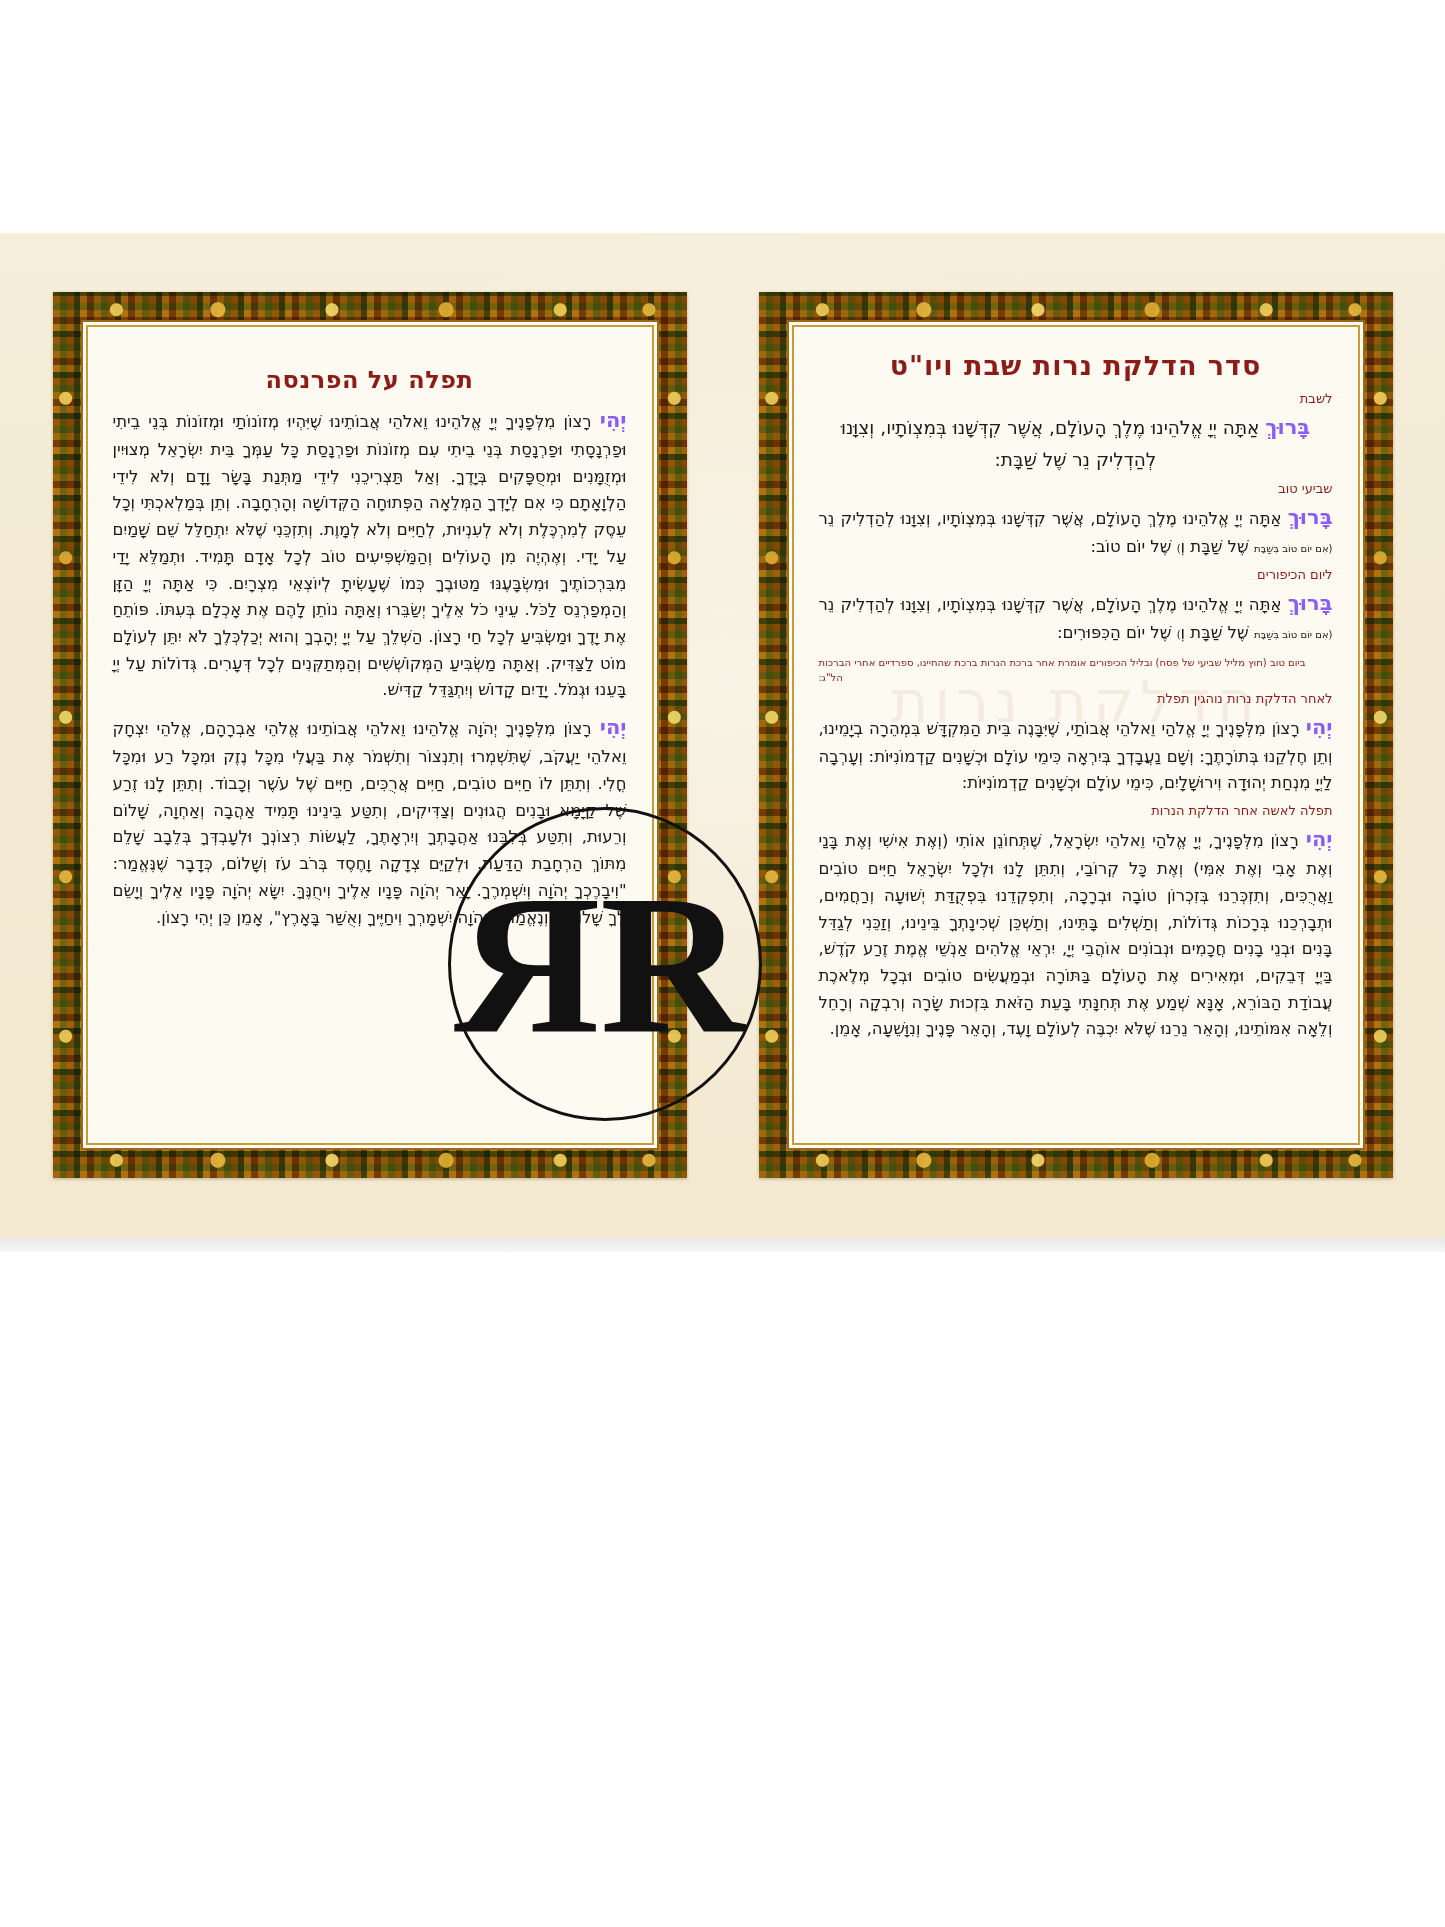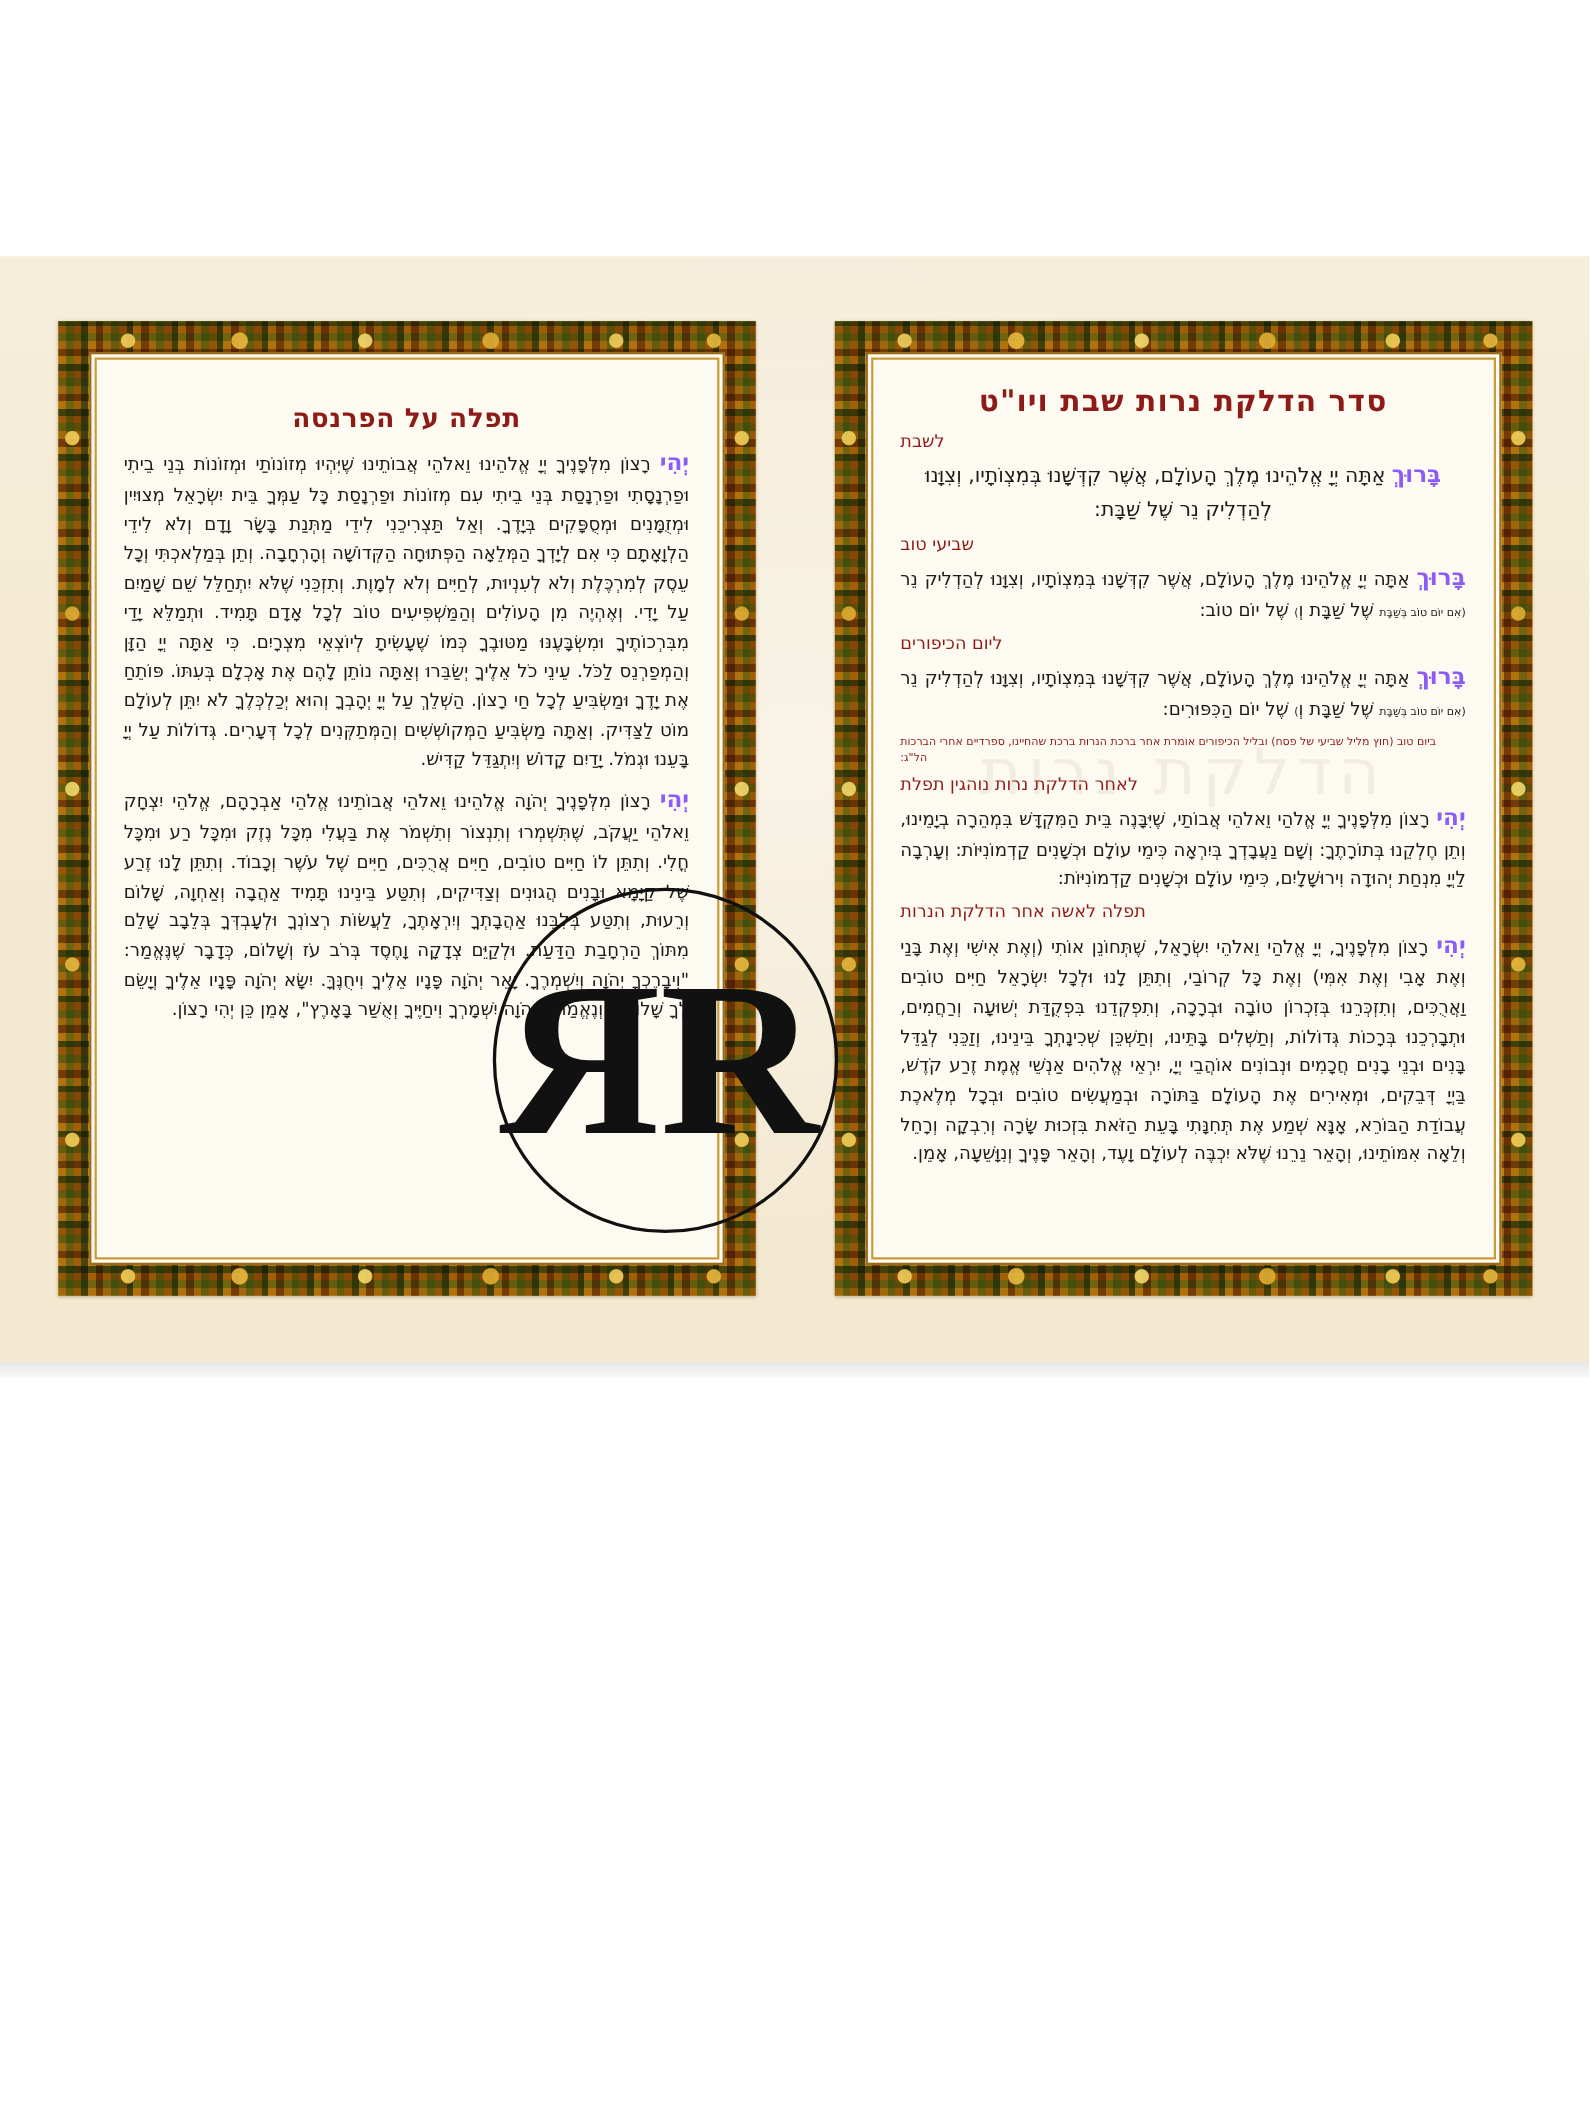--- a/index.html
+++ b/index.html
@@ -157,23 +157,23 @@
   h2.sec-title {
     font-size: 24px;
     font-weight: bold;
     color: #8d1b17;
     text-align: center;
     margin: 18px 0 9px 0;
     letter-spacing: 0.5px;
     font-family: "DejaVu Sans", sans-serif;
   }
   .rubric {
-    font-size: 16px;
+    font-size: 13px;
     color: #8d1b17;
-    text-align: left;
+    text-align: right;
     margin: 6px 0 4px 0;
     font-family: "DejaVu Sans", sans-serif;
   }
   .rubric-wide {
     font-size: 10px;
     color: #8d1b17;
     text-align: left;
     margin: 8px 0 5px 0;
     line-height: 1.5;
     font-family: "DejaVu Sans", sans-serif;

